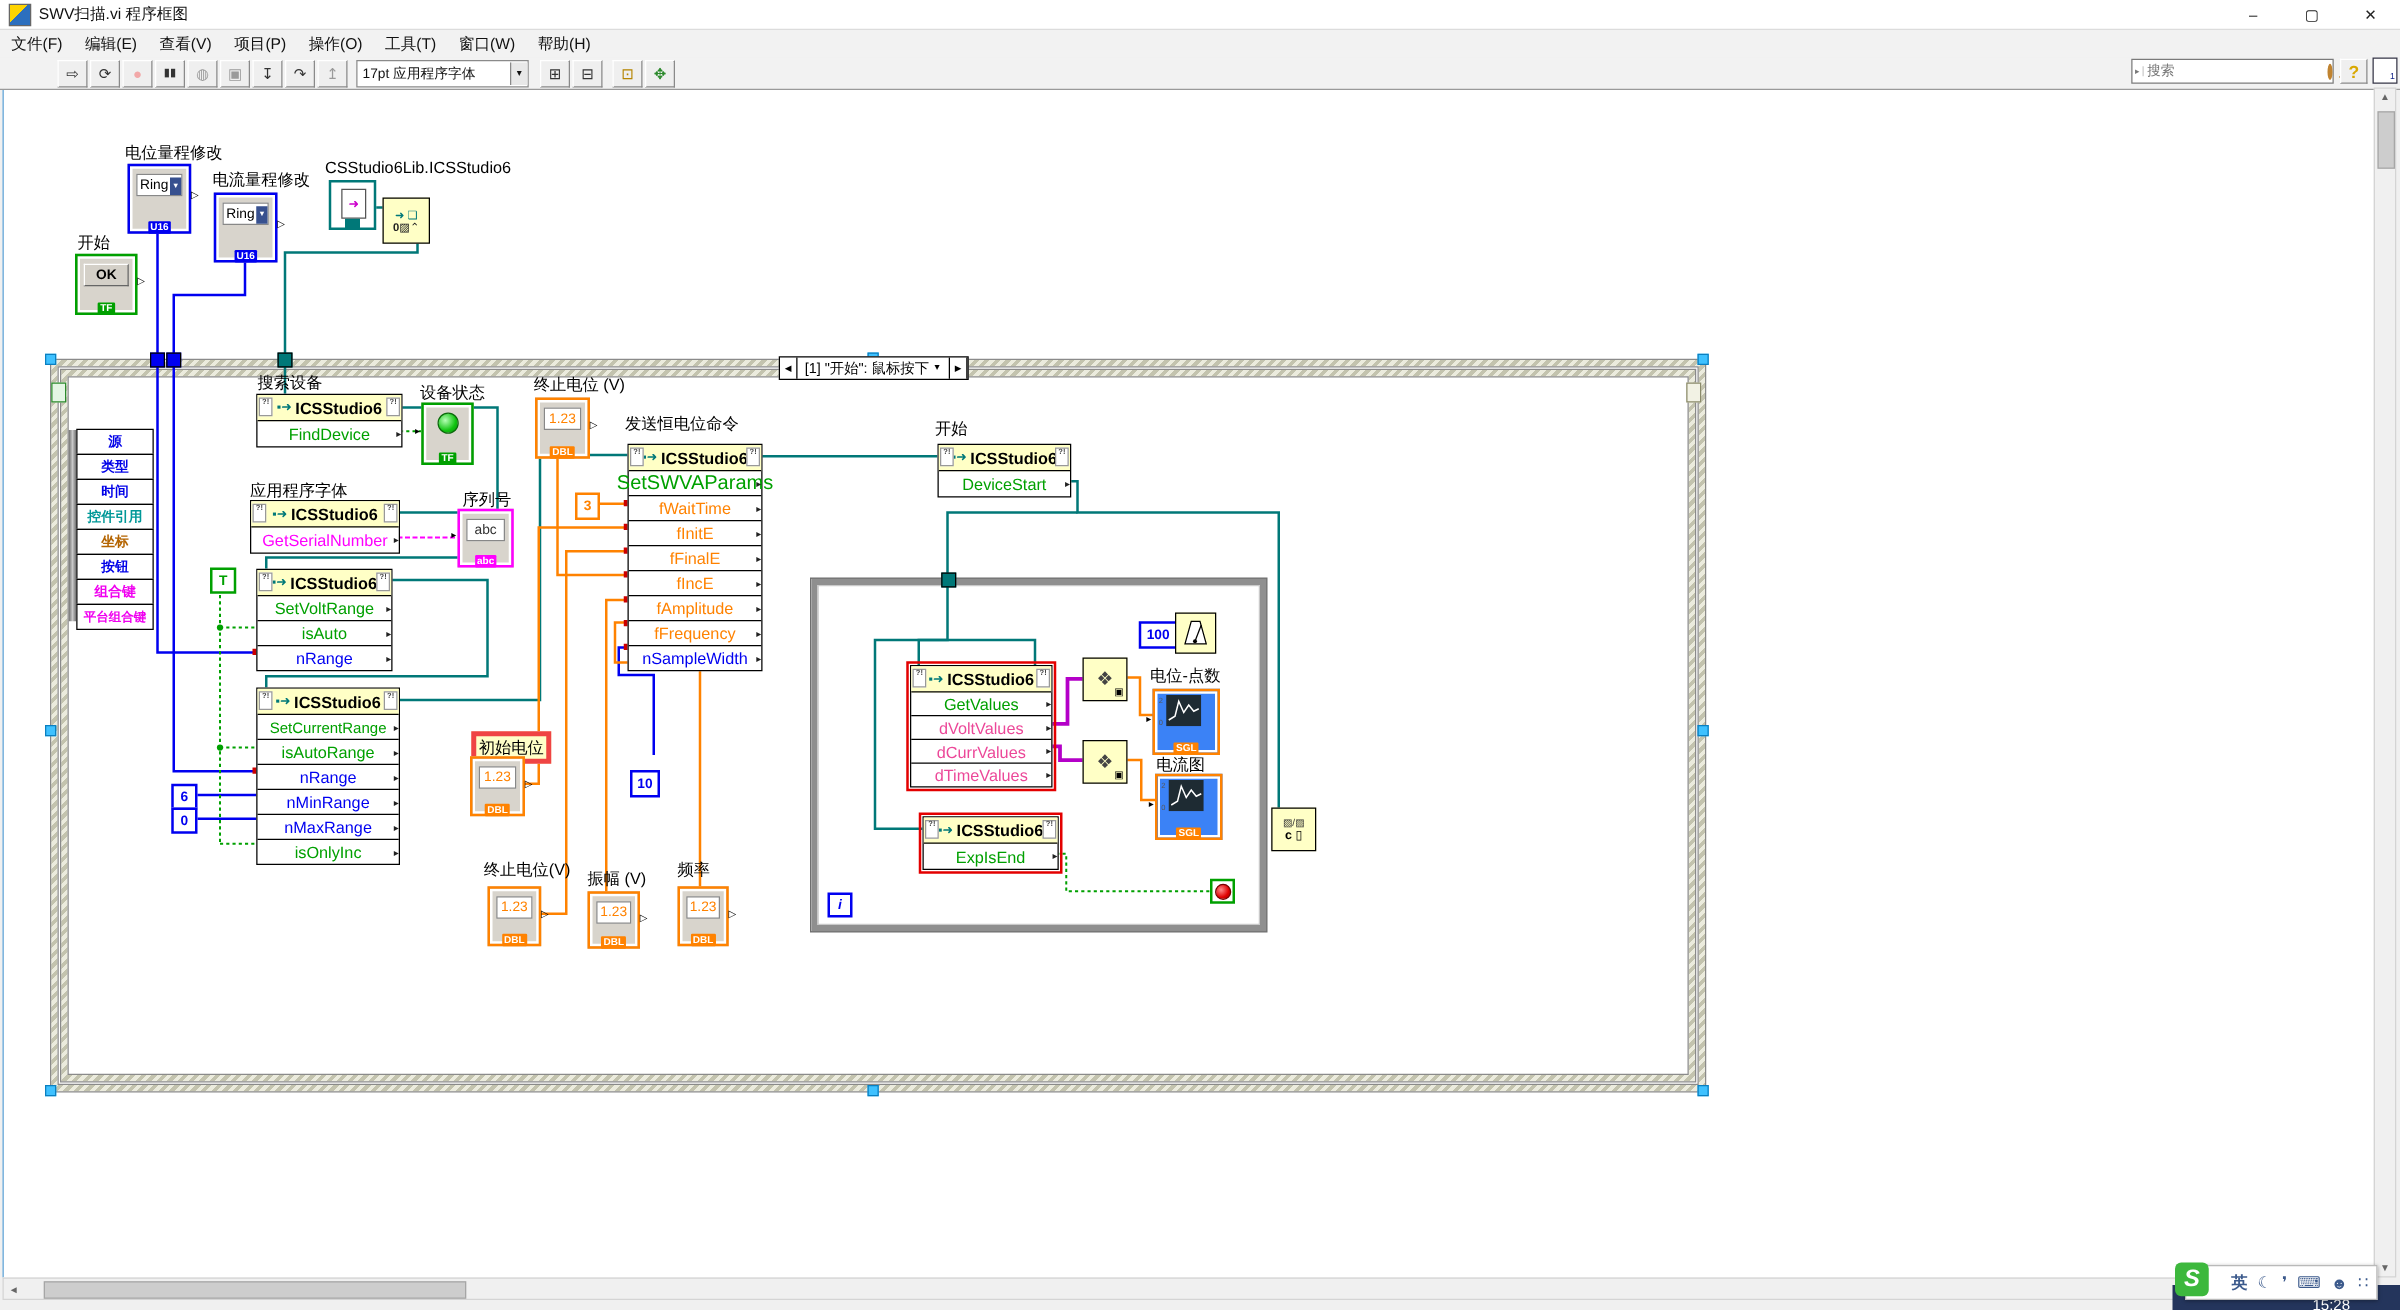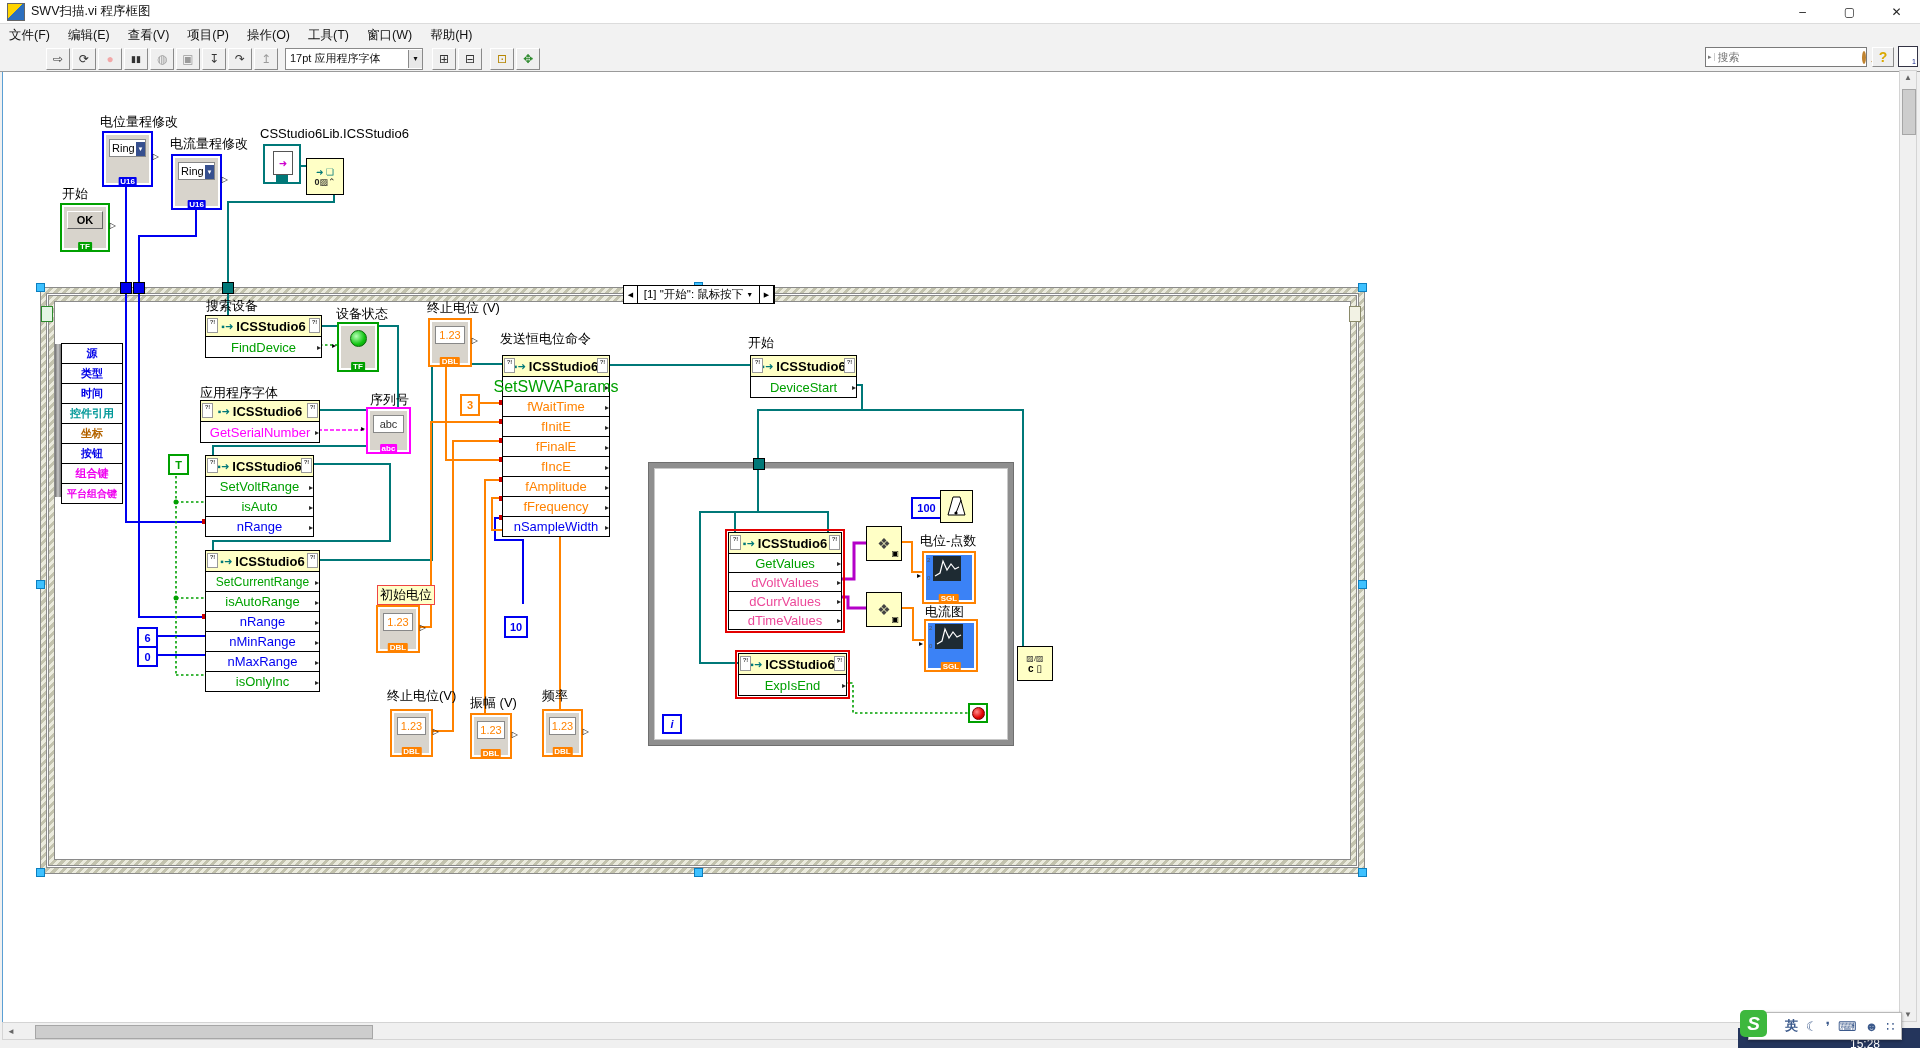--- a/index.html
+++ b/index.html
@@ -25,21 +25,21 @@
   #helpbtn{left:1872px;top:47px;width:22px;height:20px;border:1px solid;border-color:#fff #8a8a8a #8a8a8a #fff;background:#efefef;
     color:#d9a800;font-weight:bold;font-size:14px;display:flex;align-items:center;justify-content:center}
   #viicon{left:1898px;top:46px;width:20px;height:21px;background:#fff;border:1px solid #334;font-size:7px;color:#128;display:flex;align-items:flex-end;justify-content:flex-end;padding:1px}
   
   #diagram{left:2px;top:72px;width:1897px;height:950px;background:#fff;border-left:1px solid #5a9fd4}
   svg.wires{position:absolute;left:0;top:0;pointer-events:none}
   .frame{position:absolute;border:1px solid #8a8a8a;background:repeating-linear-gradient(135deg,#c3c3ae 0 3px,#ebebdd 3px 6px)}
   .frame-in{position:absolute;background:#fff;border:1px solid #8a8a8a}
   .loopframe{position:absolute;border:5px solid #8f8f8f;box-shadow:inset 0 0 0 1px #c9c9c9, 0 0 0 1px #6f6f6f}
   .lbl{position:absolute;font-size:13px;color:#000;white-space:nowrap}
-  .lbl.boxed{background:#ffffc8;border:1px solid #ef4444;padding:0 2px}
+  .lbl.boxed{background:#ffffc8;border:4px solid #ef4444;padding:0 2px}
   
   .inode{position:absolute;background:#fff;border:1px solid #000}
   .inode.red{outline:2px solid #e30000;outline-offset:1px}
   .ihead{height:20px;background:#ffffc6;display:flex;align-items:center;justify-content:center;font-weight:bold;font-size:13px;position:relative;border-bottom:1px solid #000}
   .ihead:before,.ihead:after{content:"?!";position:absolute;top:2px;width:9px;height:13px;border:1px solid #999;background:#fff;font-size:6px;line-height:6px;text-align:center;color:#444}
   .ihead:before{left:1px}.ihead:after{right:1px}
   .hicon{color:#007878;font-size:10px;font-weight:bold;margin-right:3px}
   .irow{position:relative;border-bottom:1px solid #000;display:flex;align-items:center;justify-content:center;font-size:13px;height:19px}
   .inode .irow:last-child{border-bottom:none}
   .r20 .irow{height:20px}.r18 .irow{height:18px}

